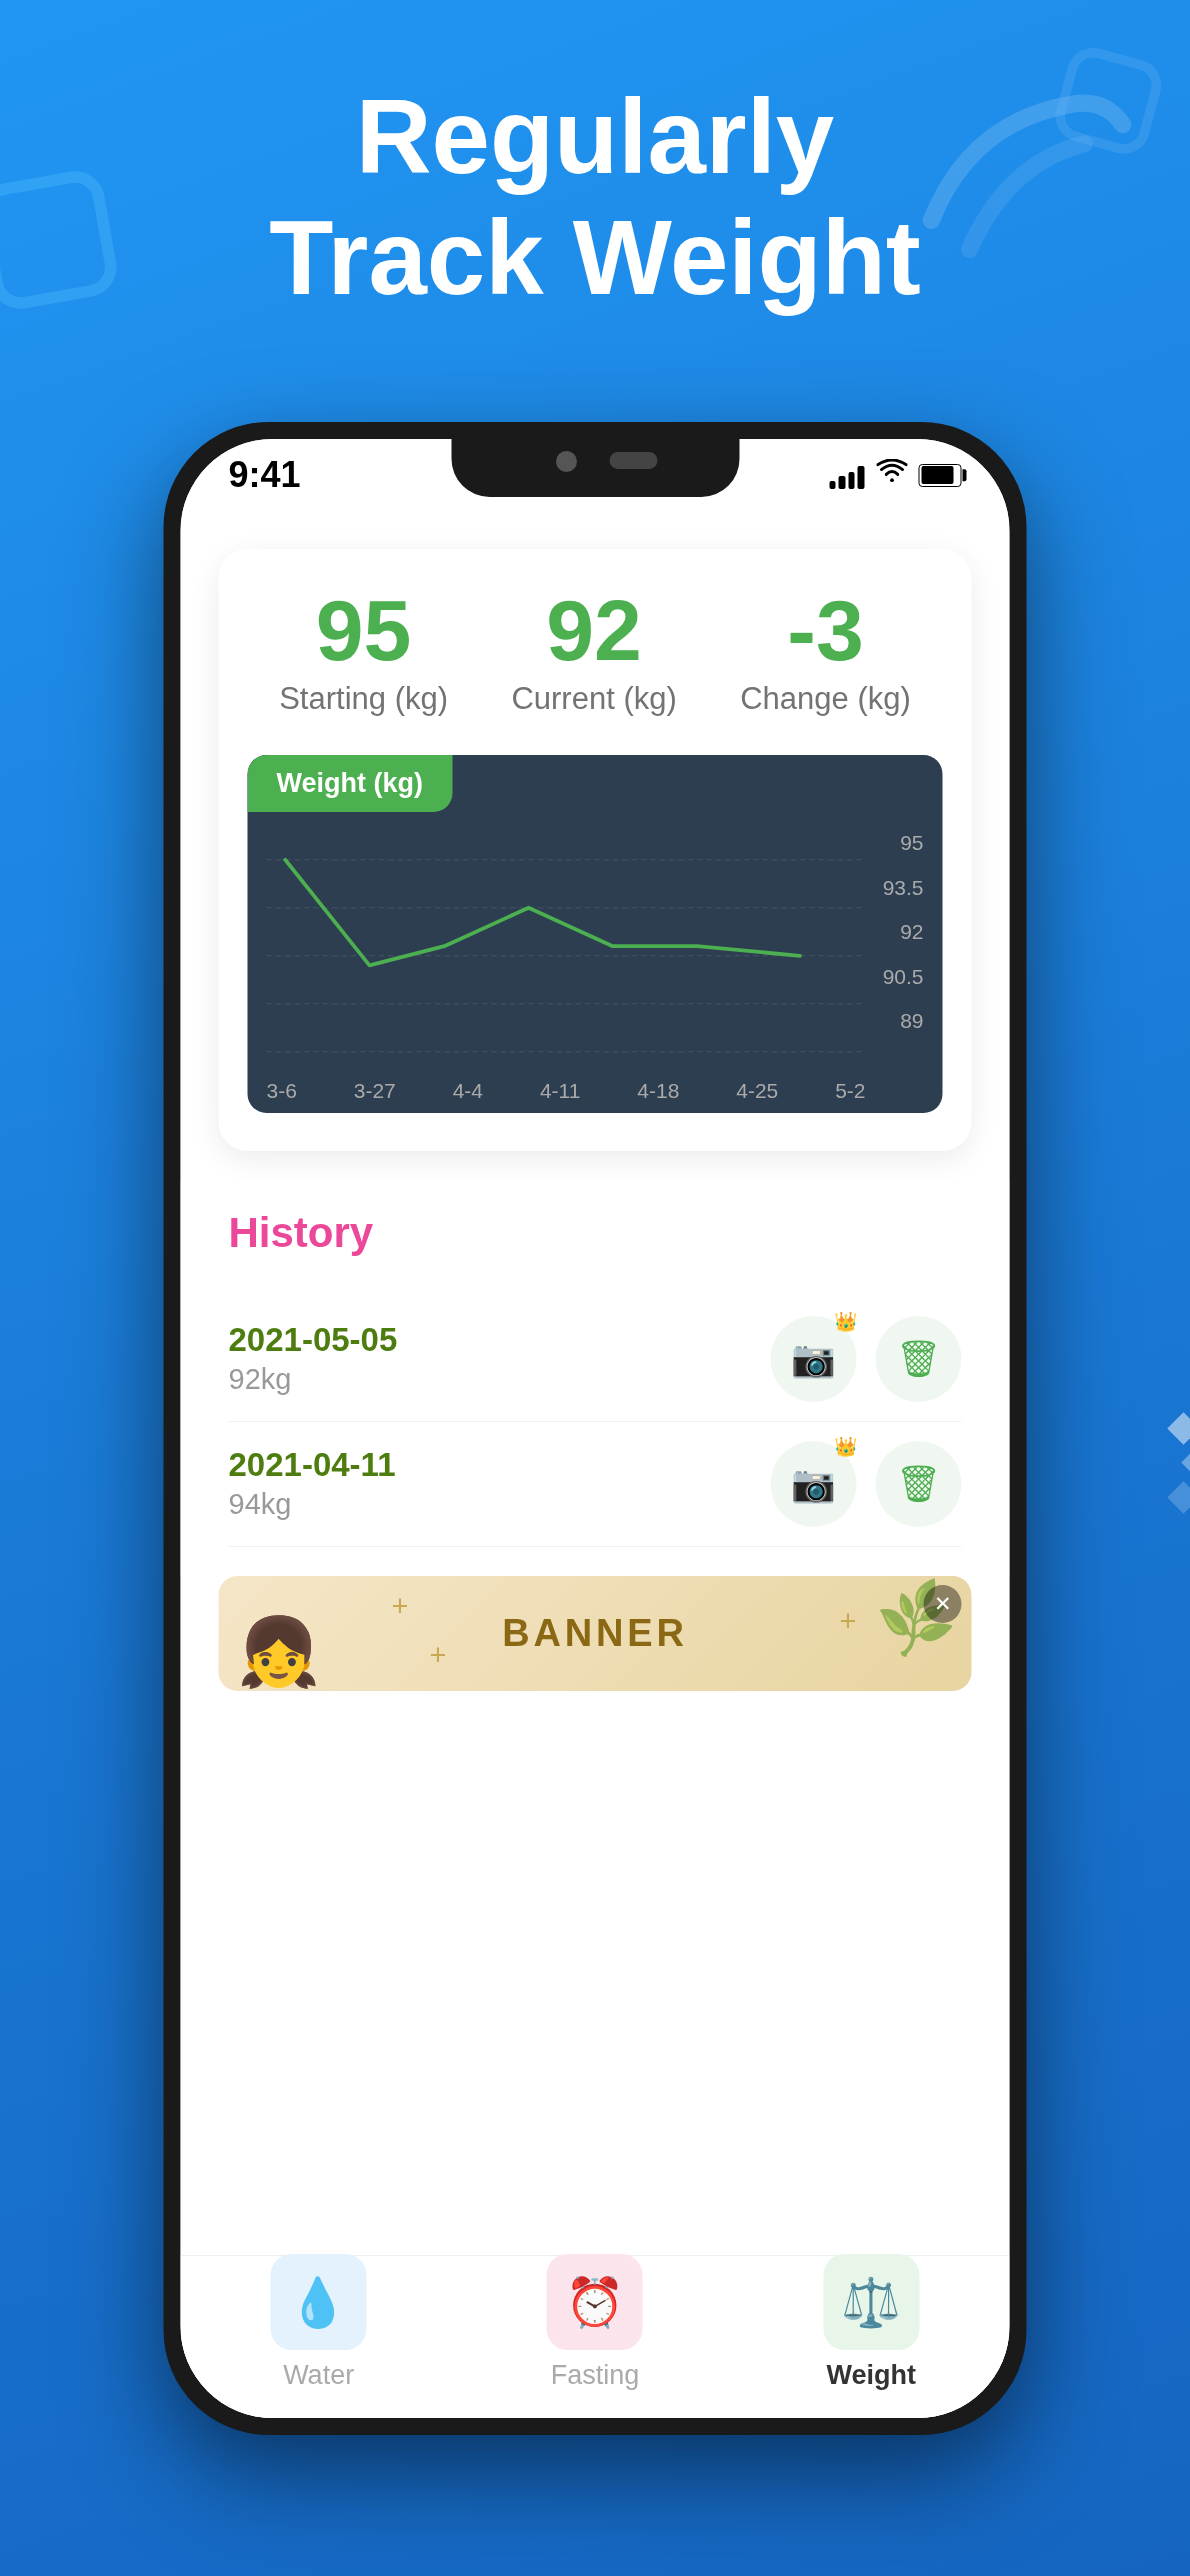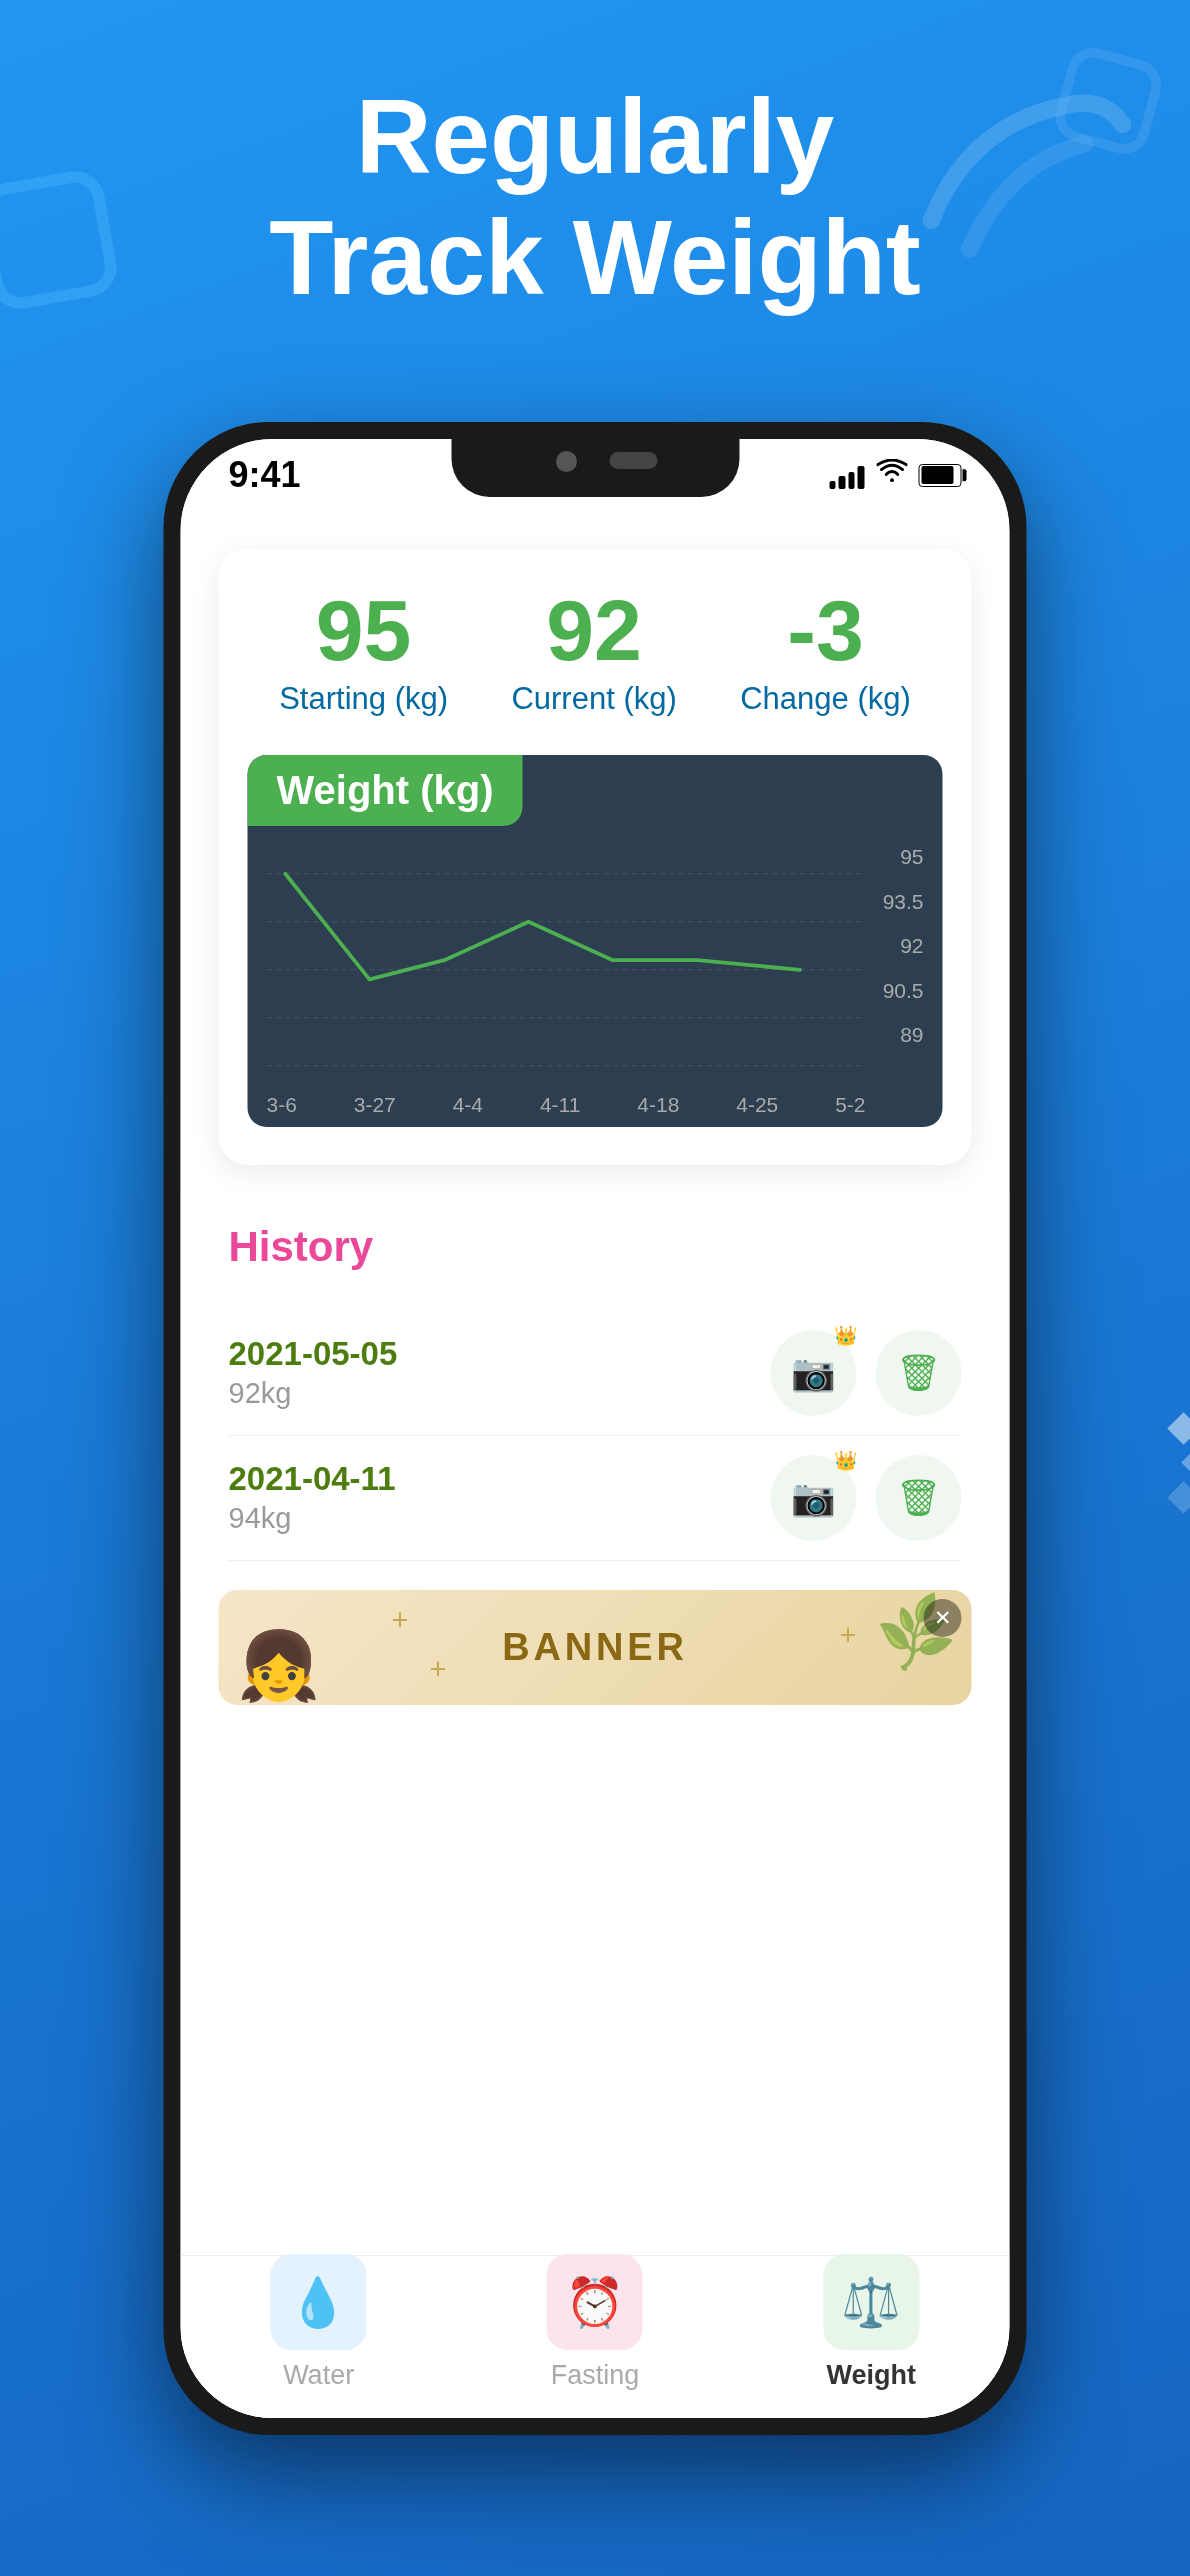--- a/index.html
+++ b/index.html
@@ -186,42 +186,42 @@
       line-height: 1;
       color: #4CAF50;
     }
 
     .stat-value.negative {
       color: #4CAF50;
     }
 
     .stat-label {
       font-size: 31px;
-      color: #0369a1;
+      color: #737373;
       margin-top: 7.7px;
     }
 
     
     .chart-container {
       background: #2c3e50;
       border-radius: 19px;
       padding: 0;
       overflow: hidden;
     }
 
     .chart-header {
       background: #4CAF50;
       display: inline-block;
       padding: 13.4px 29px;
       border-radius: 19px 0 19px 0;
     }
 
     .chart-header-text {
       color: white;
-      font-size: 40px;
+      font-size: 27px;
       font-weight: 600;
     }
 
     .chart-body {
       padding: 19px 19px 9.6px 19px;
       position: relative;
     }
 
     .chart-y-labels {
       position: absolute;

